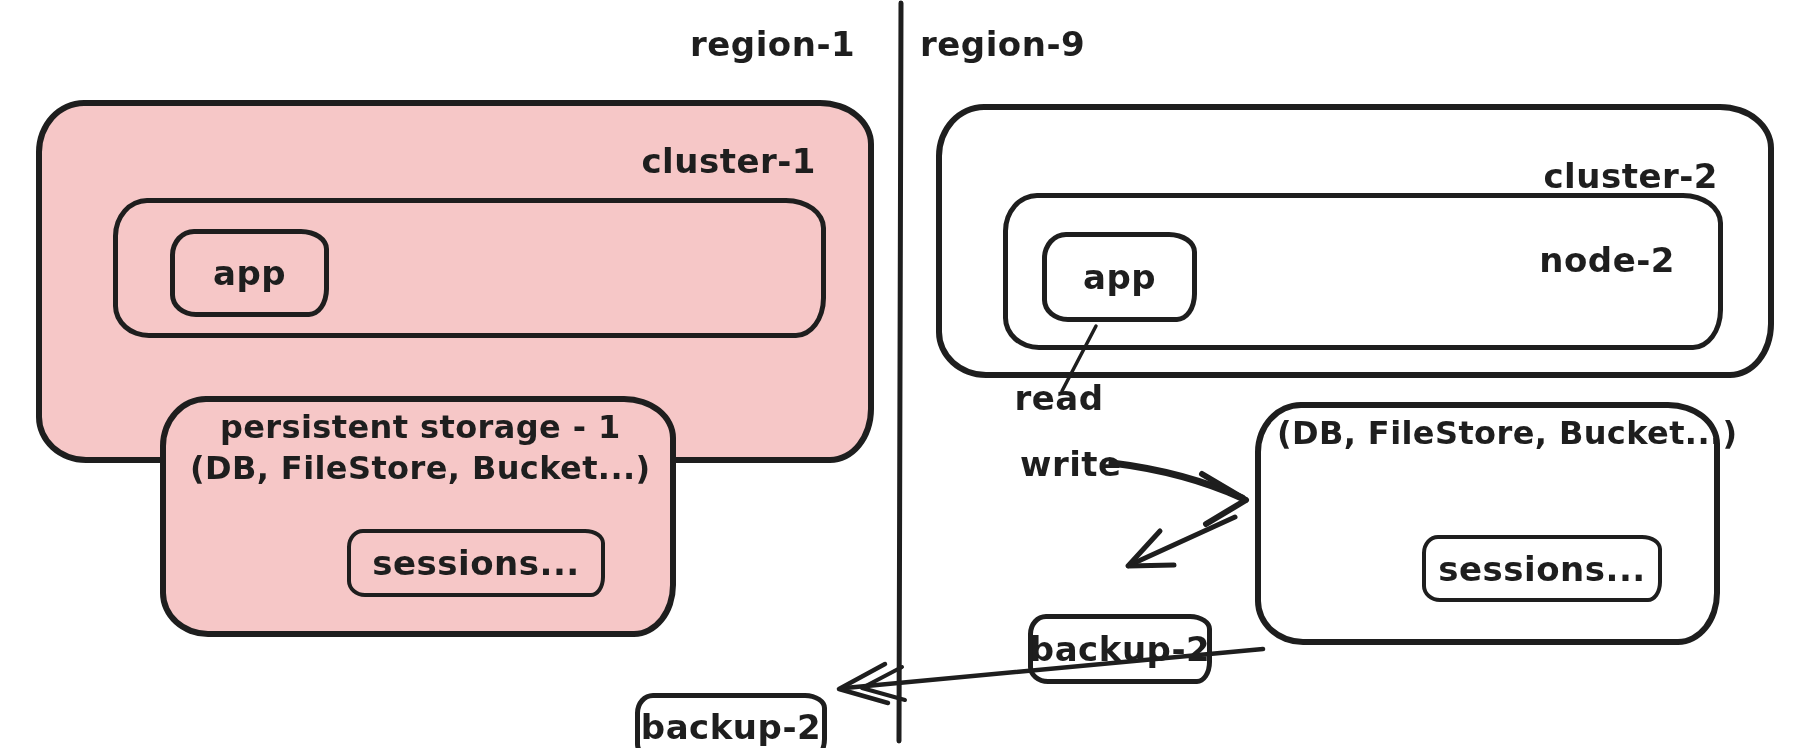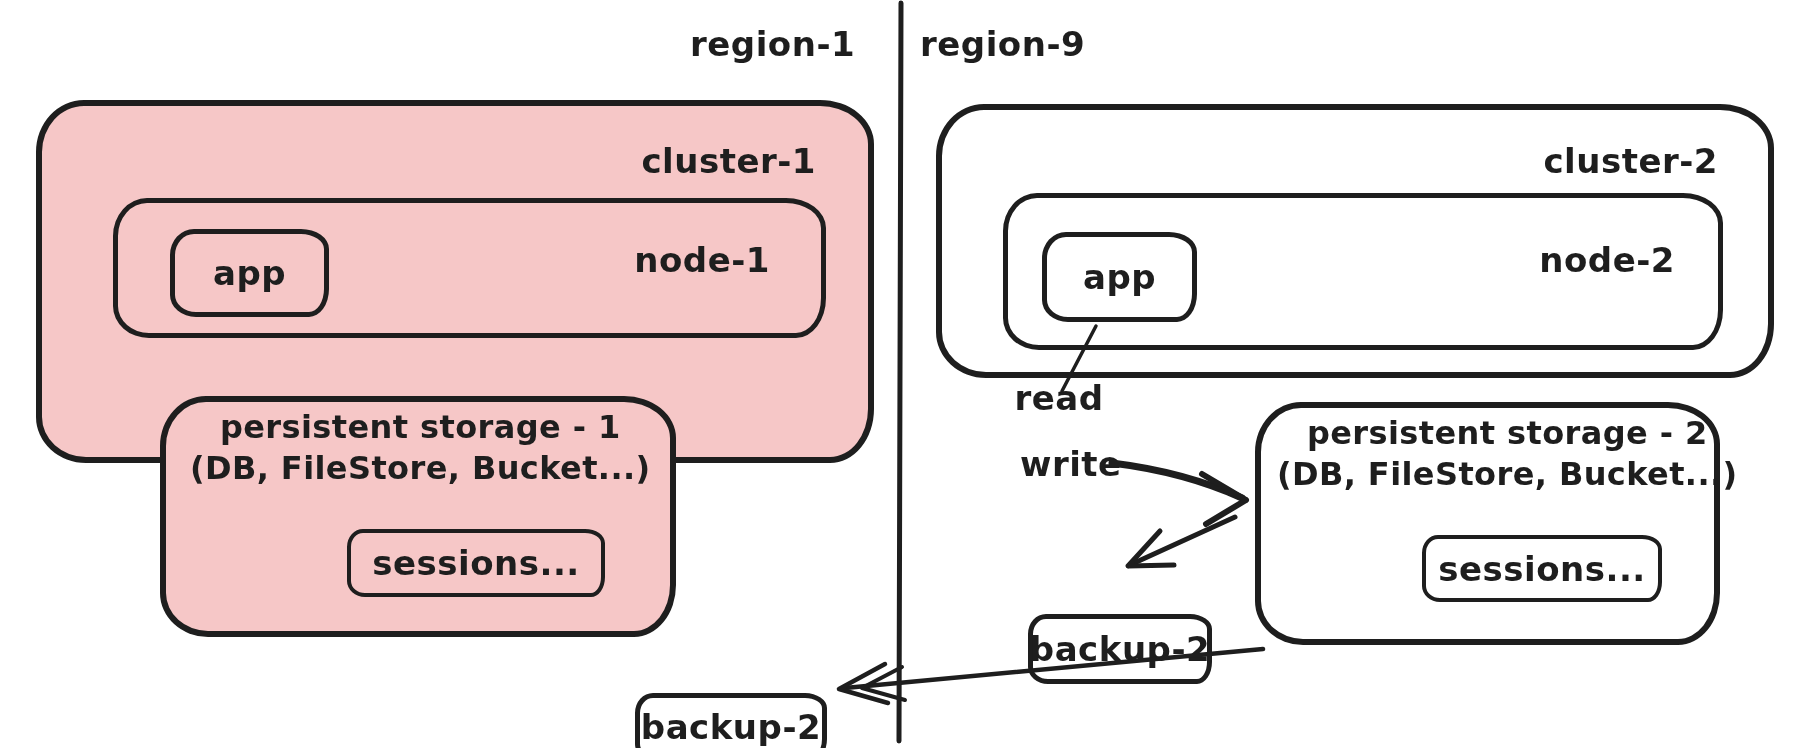--- a/index.html
+++ b/index.html
@@ -10,21 +10,21 @@
   }
   .label { position:absolute; font-size:34px; font-weight:600; letter-spacing:.5px; white-space:nowrap; }
   .box { position:absolute; box-sizing:border-box; border:5px solid #1e1e1e; }
   .flexc { display:flex; align-items:center; justify-content:center; }
 
   
   .cluster { border-width:6px; border-radius:48px 54px 44px 50px / 52px 44px 54px 46px; }
   .c1 { left:36px;  top:100px; width:838px; height:363px; background:#f6c7c7; }
   .c2 { left:936px; top:104px; width:838px; height:274px; background:#ffffff; }
   .cluster-label-1 { right:52px; top:35px; }
-  .cluster-label-2 { right:50px; top:31px; }
+  .cluster-label-2 { right:50px; top:46px; }
 
   
   .node { border-width:5px; border-radius:34px 40px 30px 36px / 38px 30px 40px 32px; background:transparent; }
   .n1 { left:71px; top:92px; width:713px; height:140px; }
   .n2 { left:61px; top:83px; width:720px; height:157px; }
   .node-label-1 { right:51px; top:37px; }
   .node-label-2 { right:43px; top:42px; }
 
   
   .app { border-width:5px; border-radius:24px 28px 20px 26px / 26px 20px 28px 22px; background:transparent; }
@@ -65,21 +65,20 @@
 <body>
 
 <div class="canvas">
 
   <div class="label region-label-1">region-1</div>
   <div class="label region-label-2">region-9</div>
 
   <div class="box cluster c1">
     <div class="label cluster-label-1">cluster-1</div>
     <div class="box node n1">
-      <div class="label node-label-1">node-1</div>
       <div class="box app a1 flexc">
         <span class="label">app</span>
       </div>
     </div>
   </div>
 
   <div class="box storage s1">
     <div class="storage-text st1">
       <div>persistent storage - 1</div>
       <div>(DB, FileStore, Bucket...)</div>
@@ -101,21 +100,20 @@
         <span class="label">app</span>
       </div>
     </div>
   </div>
 
   <div class="label read-label">read</div>
   <div class="label write-label">write</div>
 
   <div class="box storage s2">
     <div class="storage-text st2">
-      <div>persistent storage - 2</div>
       <div>(DB, FileStore, Bucket...)</div>
     </div>
     <div class="box sessions ss2 flexc">
       <span class="label">sessions...</span>
     </div>
   </div>
 
   <div class="box backup b2 flexc">
     <span class="label">backup-2</span>
   </div>

